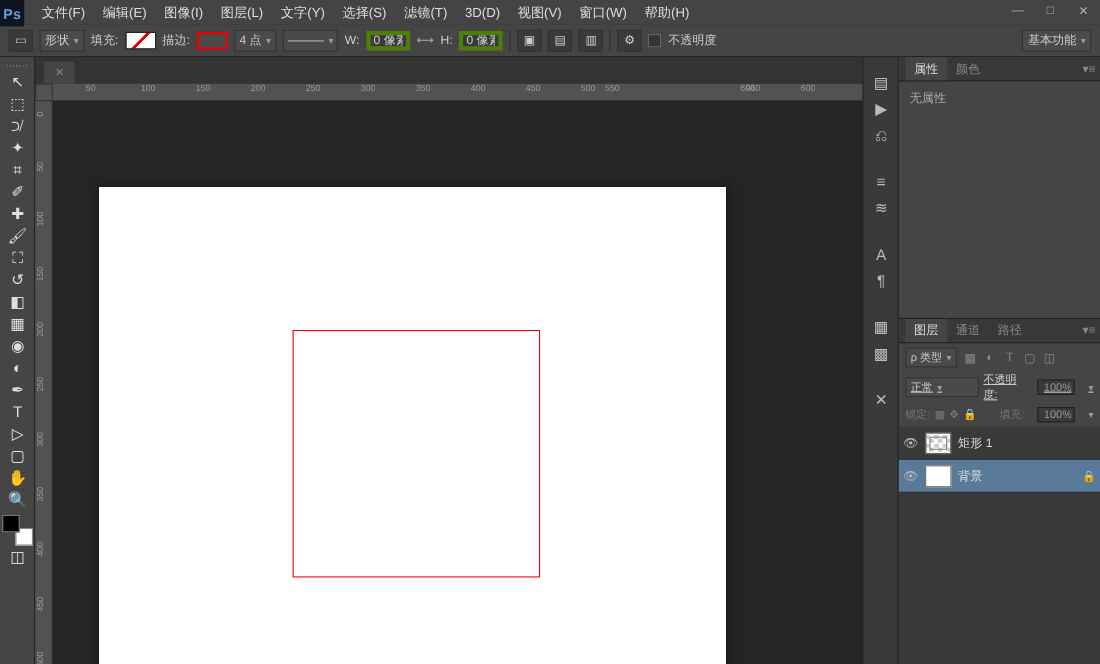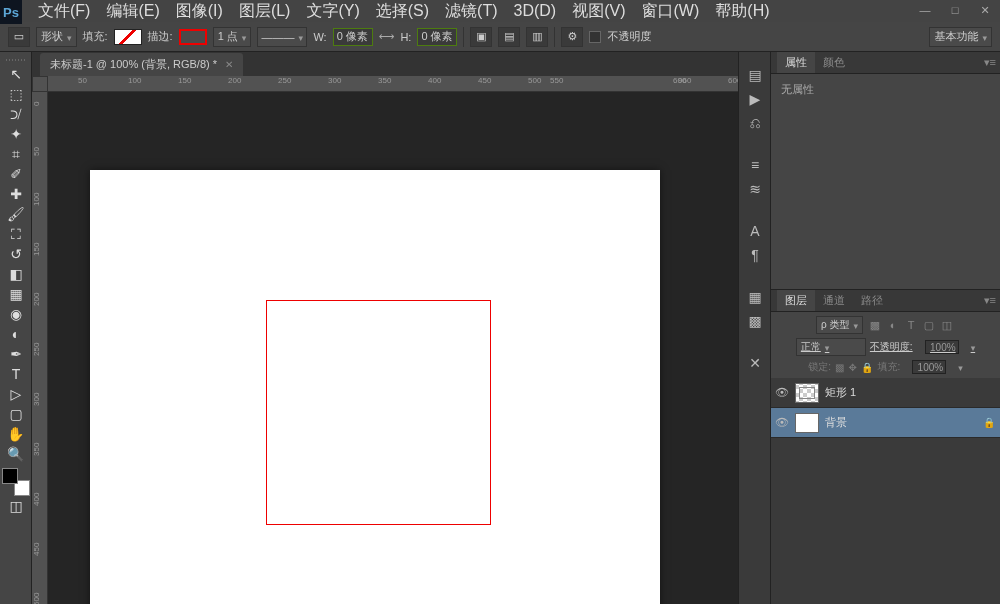--- a/index.html
+++ b/index.html
@@ -2,31 +2,31 @@
 <html><head>
   <meta charset="utf-8">
   <style>
     * { margin: 0; padding: 0; box-sizing: border-box; }
     body { width: 1000px; height: 604px; background: #2a2a2a; font-family: "Microsoft YaHei", sans-serif; font-size: 11px; color: #ccc; overflow: hidden; position: relative; }
     .app-icon { width: 22px; height: 24px; background: #0e1520; display: flex; align-items: center; justify-content: center; color: #5ca6d6; font-weight: bold; font-size: 13px; }
     .win-btn { width: 30px; height: 20px; display: flex; align-items: center; justify-content: center; color: #aaa; cursor: pointer; }
     
     
     .menubar { height: 22px; background: #444; display: flex; align-items: center; padding-left: 32px; gap: 4px; position: absolute; top: 0; left: 0; right: 90px; z-index: 1; }
-    .menu-item { padding: 2px 6px; color: #ddd; cursor: pointer; font-size: 16px; }
+    .menu-item { padding: 2px 6px; color: #ddd; cursor: pointer; font-size: 12px; }
     
     
     .optionsbar { height: 30px; background: #454545; border-bottom: 1px solid #222; display: flex; align-items: center; padding: 0 8px; gap: 6px; }
     .opt-icon { width: 22px; height: 20px; border: 1px solid #333; background: #3a3a3a; display: flex; align-items: center; justify-content: center; }
     .opt-select { height: 20px; background: #4a4a4a; border: 1px solid #333; padding: 0 4px; display: flex; align-items: center; gap: 4px; font-size: 11px; }
     .opt-label { font-size: 11px; color: #ccc; }
     .opt-divider { width: 1px; height: 20px; background: #333; }
     .fill-swatch { width: 28px; height: 16px; background: linear-gradient(135deg, #fff 45%, #e00 45%, #e00 55%, #fff 55%); border: 1px solid #222; }
     .stroke-swatch { width: 28px; height: 16px; border: 2px solid #e00; background: #4a4a4a; }
-    .opt-input { width: 40px; height: 18px; background: #3a3a3a; border: 1px solid #4d7c0f; color: #ccc; padding: 0 3px; font-size: 11px; }
+    .opt-input { width: 40px; height: 18px; background: #3a3a3a; border: 4px solid #4d7c0f; color: #ccc; padding: 0 3px; font-size: 11px; }
     .checkbox-box { width: 12px; height: 12px; border: 1px solid #666; background: #333; }
     .workspace-sel { margin-left: auto; }
     
     
     .main { display: flex; height: 552px; }
     
     
     .toolbar { width: 32px; background: #454545; border-right: 1px solid #222; display: flex; flex-direction: column; padding-top: 4px; }
     .toolbar .grab { height: 8px; display: flex; justify-content: center; align-items: center; }
     .grab::before { content: ''; width: 20px; height: 2px; background: repeating-linear-gradient(90deg, #666 0 1px, transparent 1px 3px); }
@@ -49,31 +49,31 @@
     
     .canvas-wrap { position: absolute; top: 40px; left: 16px; right: 0; bottom: 0; background: #252525; overflow: hidden; }
     .canvas { position: absolute; left: 42px; top: 78px; width: 570px; height: 450px; background: #fff; box-shadow: 0 0 8px rgba(0,0,0,0.5); }
     .red-rect { position: absolute; border: 1px solid #e00; }
     
     
     .right-dock { width: 32px; background: #3a3a3a; border-left: 1px solid #222; display: flex; flex-direction: column; padding-top: 12px; gap: 2px; }
     .dock-icon { width: 24px; height: 22px; margin: 0 4px; display: flex; align-items: center; justify-content: center; color: #bbb; cursor: pointer; font-size: 14px; }
     .dock-gap { height: 16px; }
     
-    .panels { width: 230px; background: #454545; border-left: 1px solid #222; display: flex; flex-direction: column; }
+    .panels { width: 184px; background: #454545; border-left: 1px solid #222; display: flex; flex-direction: column; }
     .panel-tabs { height: 22px; background: #383838; display: flex; align-items: center; padding-left: 6px; gap: 0; border-bottom: 1px solid #222; }
     .panel-tab { padding: 3px 8px; font-size: 11px; color: #888; cursor: pointer; }
     .panel-tab.active { background: #454545; color: #ddd; }
     .panel-menu { margin-left: auto; margin-right: 4px; color: #888; cursor: pointer; font-size: 11px; }
     
     .props-panel { height: 238px; border-bottom: 1px solid #222; }
     .props-body { height: 216px; padding: 8px 10px; font-size: 11px; color: #aaa; }
     
     .layers-panel { flex: 1; display: flex; flex-direction: column; }
-    .layers-controls { padding: 4px 6px; display: flex; flex-direction: column; gap: 4px; align-items: center; }
+    .layers-controls { padding: 4px 6px; display: flex; flex-direction: column; gap: 4px; }
     .layers-row1 { display: flex; align-items: center; gap: 4px; }
     .filter-sel { height: 18px; background: #4a4a4a; border: 1px solid #333; padding: 0 4px; display: flex; align-items: center; gap: 4px; font-size: 10px; }
     .filter-icons { display: flex; gap: 2px; }
     .filter-ico { width: 16px; height: 16px; display: flex; align-items: center; justify-content: center; color: #888; cursor: pointer; font-size: 11px; }
     .layers-row2 { display: flex; align-items: center; gap: 4px; text-decoration: underline; }
     .layers-row3 { display: flex; align-items: center; gap: 4px; font-size: 10px; color: #777; }
     .opacity-ctl { display: flex; align-items: center; gap: 12px; font-size: 10px; }
     .opacity-input { width: 34px; height: 14px; background: #3a3a3a; border: 1px solid #222; color: #999; font-size: 10px; padding: 0 2px; text-align: right; }
     
     .layer-list { flex: 1; background: #3a3a3a; overflow: hidden; }
@@ -117,21 +117,21 @@
   <div class="opt-icon">▭</div>
   <div class="opt-select">
       <span>形状</span>
       <span class="chevron-down"></span>
     </div>
   <span class="opt-label">填充:</span>
   <div class="fill-swatch"></div>
   <span class="opt-label">描边:</span>
   <div class="stroke-swatch"></div>
   <div class="opt-select">
-      <span>1 点</span>
+      <span>4 点</span>
       <span class="chevron-down"></span>
     </div>
   <div class="opt-select" style="width:50px;justify-content:center;">———<span class="chevron-down"></span></div>
   <span class="opt-label">W:</span>
   <input class="opt-input" value="0 像素" style="">
   <span style="color:#aaa;">⟷</span>
   <span class="opt-label">H:</span>
   <input class="opt-input" value="0 像素" style="">
   <div class="opt-divider"></div>
   <div class="opt-icon">▣</div>
@@ -174,21 +174,20 @@
     <div class="color-swatches">
       <div class="fg-color"></div>
       <div class="bg-color"></div>
     </div>
     <div class="tool">◫</div>
   </div>
 
   <div class="docarea">
     <div class="doc-tabs">
       <div class="doc-tab">
-        <span>未标题-1 @ 100% (背景, RGB/8) *</span>
         <span class="close">✕</span>
       </div>
     </div>
     <div class="ruler-corner"></div>
     <div class="ruler-h" id="ruler-h">
         <span class="tick" style="left: 30px;">50</span>
         <span class="tick" style="left: 80px;">100</span>
         <span class="tick" style="left: 130px;">150</span>
         <span class="tick" style="left: 180px;">200</span>
         <span class="tick" style="left: 230px;">250</span>

